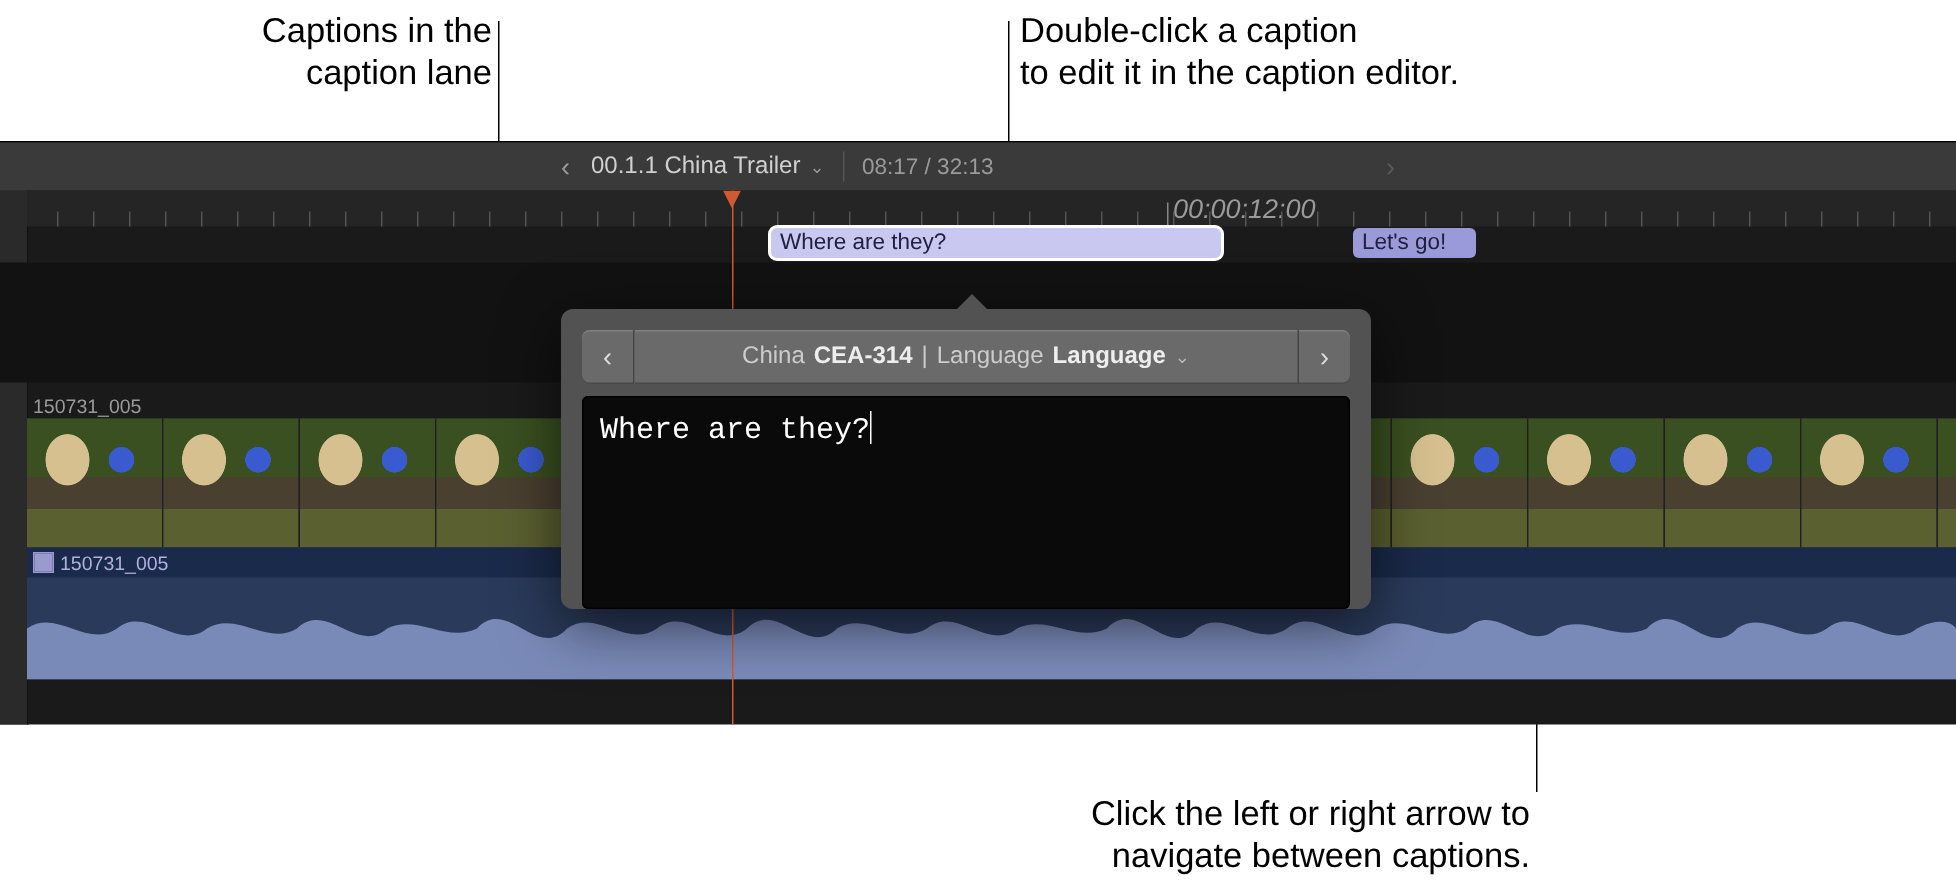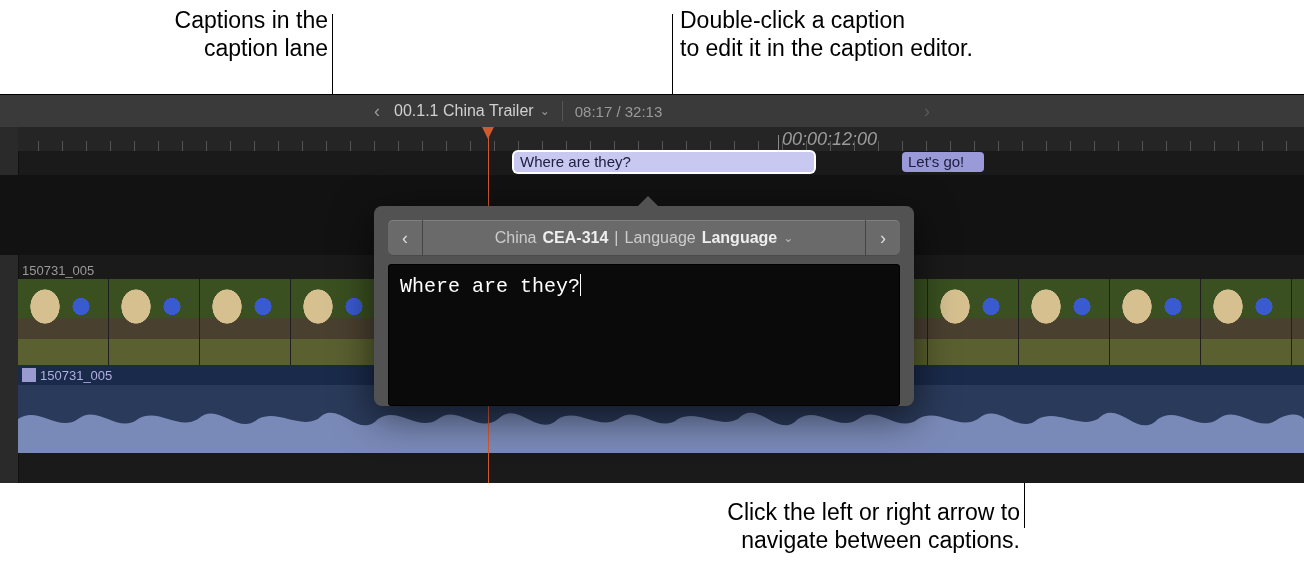--- a/index.html
+++ b/index.html
@@ -102,21 +102,21 @@
 caption lane</span>
 </div>
 <div class="lead v" style="left:332px;top:14px;height:162px;"></div>
 
 <div class="annot right" style="left:680px;top:6px;width:420px;">
   <span style="white-space:pre-line;">Double-click a caption
 to edit it in the caption editor.</span>
 </div>
 <div class="lead v" style="left:672px;top:14px;height:160px;"></div>
 
-<div class="annot" style="left:646px;top:498px;width:374px;">
+<div class="annot" style="left:646px;top:528px;width:374px;">
   <span style="white-space:pre-line;">Click the left or right arrow to
 navigate between captions.</span>
 </div>
 <div class="lead v" style="left:880px;top:352px;height:58px;"></div>
 <div class="lead v" style="left:1024px;top:410px;height:118px;"></div>
 <div class="lead h" style="left:880px;top:410px;width:145px;"></div>
 
 <div class="app">
   <div class="leftedge"></div>
 

